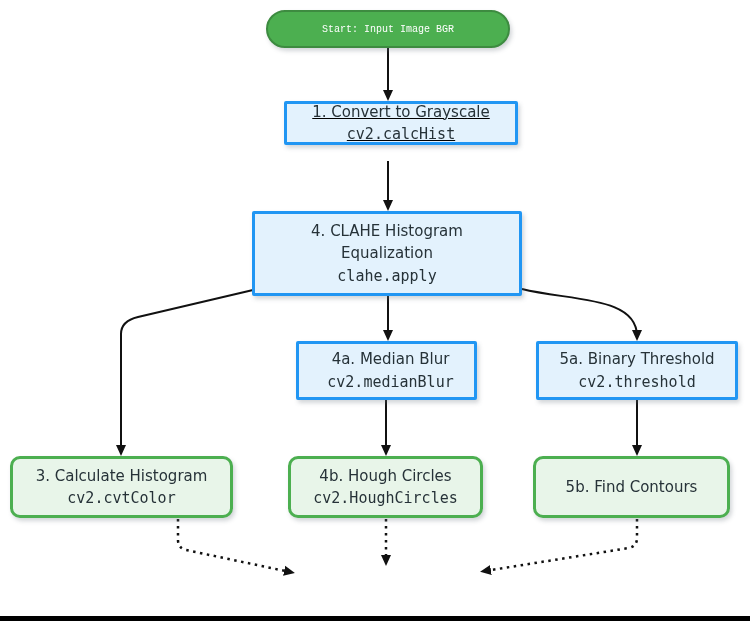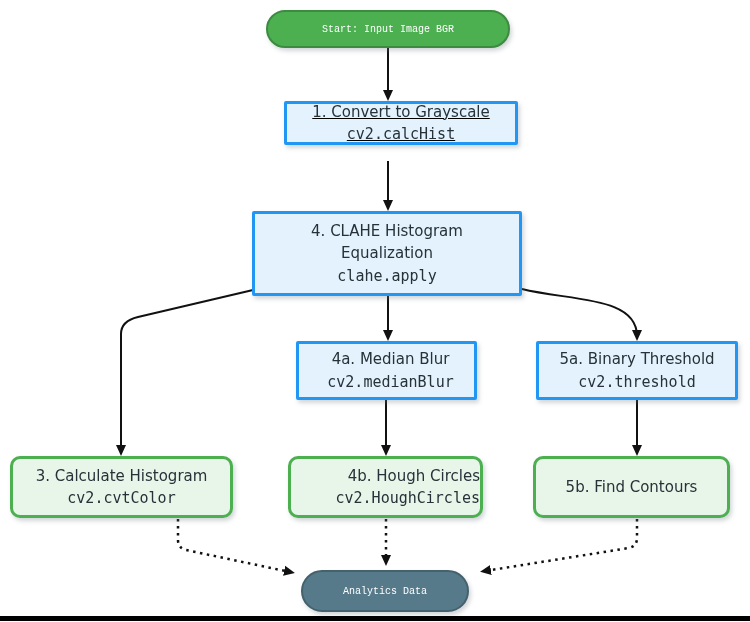--- a/index.html
+++ b/index.html
@@ -125,27 +125,24 @@
   <div class="node process" style="left:536px; top:341px; width:202px; height:59px;">
     <div class="node-title">5a. Binary Threshold</div>
     <div class="node-code">cv2.threshold</div>
   </div>
 
   <div class="node output" style="left:10px; top:456px; width:223px; height:62px;">
     <div class="node-title">3. Calculate Histogram</div>
     <div class="node-code">cv2.cvtColor</div>
   </div>
 
-  <div class="node output" style="left:288px; top:456px; width:195px; height:62px;align-items:flex-end;">
+  <div class="node output" style="left:288px; top:456px; width:195px; height:62px;">
     <div class="node-title">4b. Hough Circles</div>
     <div class="node-code">cv2.HoughCircles</div>
   </div>
 
   <div class="node output" style="left:533px; top:456px; width:197px; height:62px;">
     <div class="node-title">5b. Find Contours</div>
   </div>
 
-  <div class="node pill pill-end" style="left:301px; top:570px; width:168px; height:42px;">
-    <div>Analytics Data</div>
-  </div>
 
   <div class="bottom-border"></div>
 </div>
 
 </body></html>

